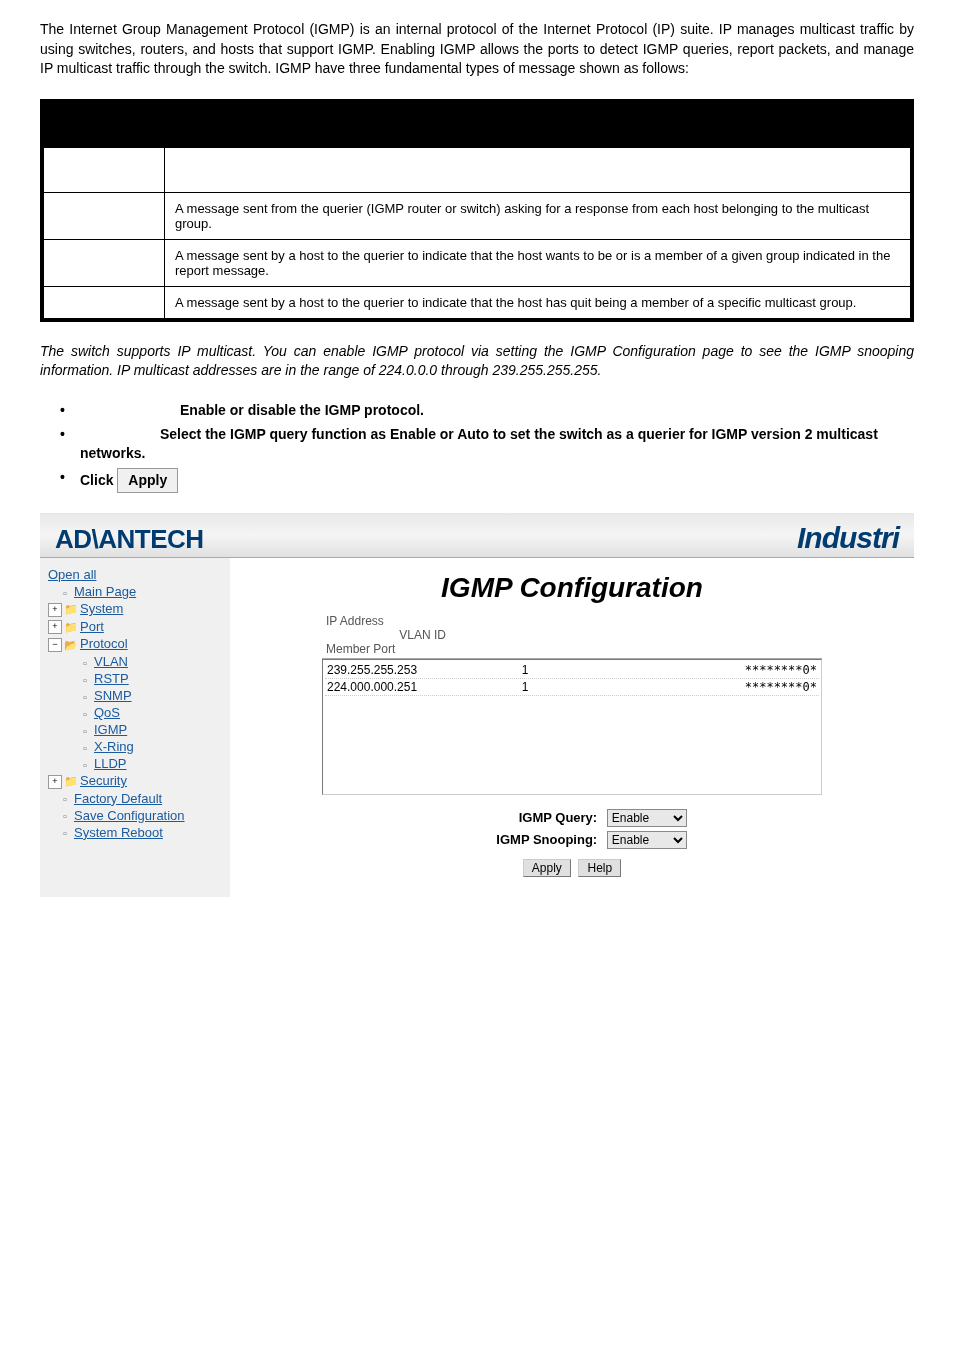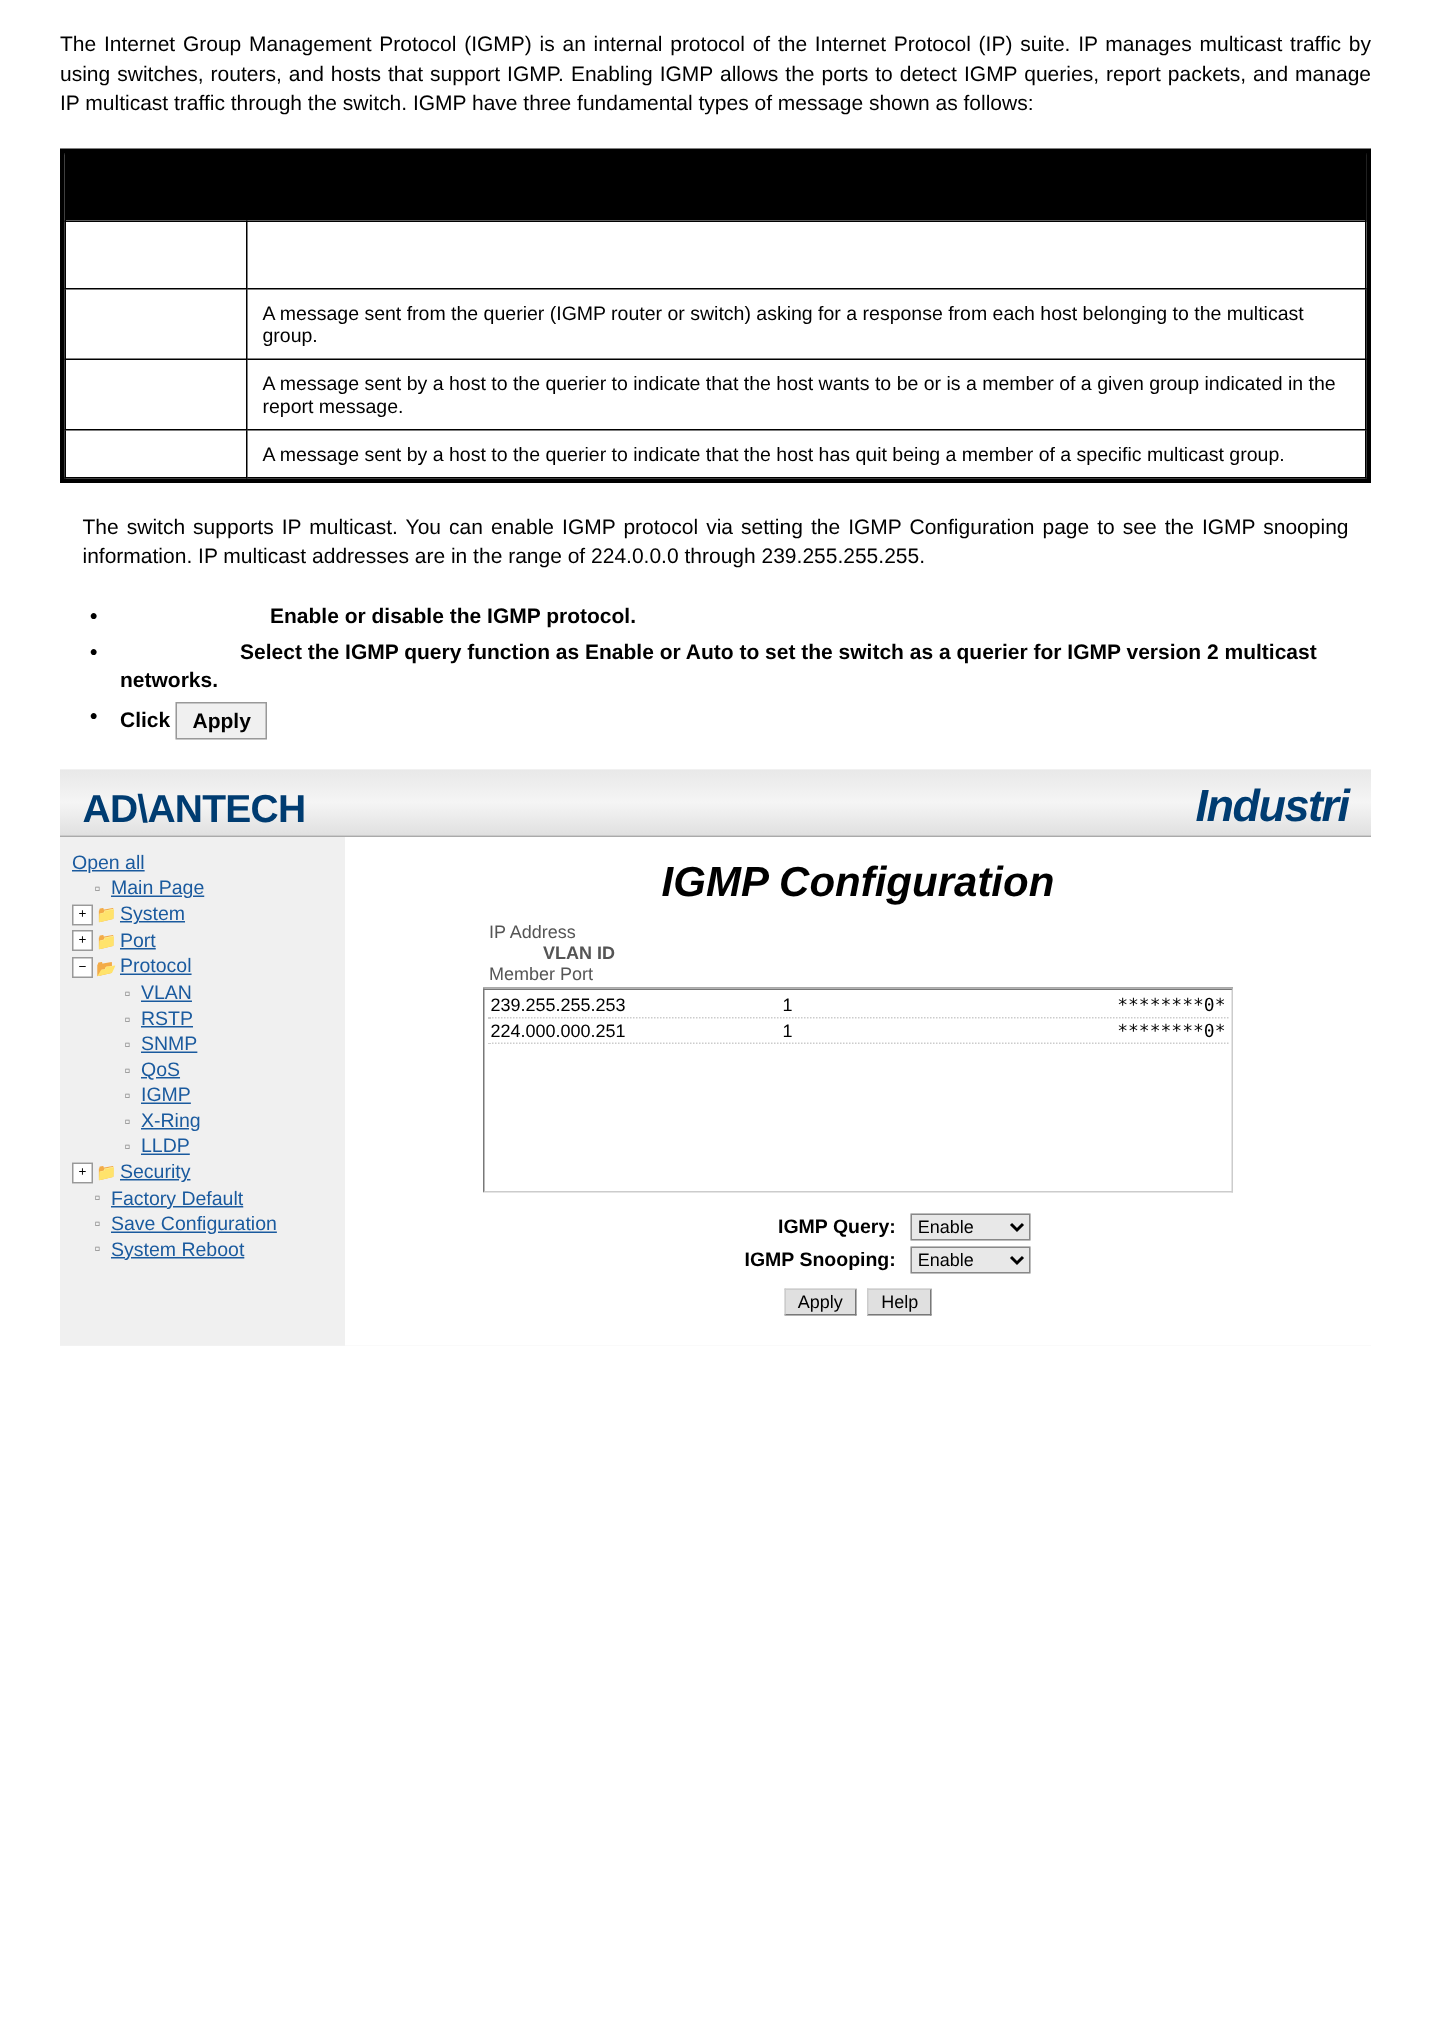--- a/index.html
+++ b/index.html
@@ -43,22 +43,23 @@
       font-size: 13px;
       vertical-align: top;
     }
     
     .message-table td.label-col {
       width: 100px;
     }
     
     .description-text {
       text-align: justify;
-      margin: 20px 15px;
+      margin: 20px 0;
       line-height: 1.4;
+      font-style: italic;
     }
     
     .bullet-list {
       list-style: none;
       padding-left: 40px;
       margin: 10px 0;
       font-weight: bold;
     }
     
     .bullet-list li {
@@ -190,21 +191,21 @@
     .config-header {
       display: flex;
       font-size: 12px;
       color: #555;
       border-bottom: 1px solid #aaa;
       padding: 0 4px 2px 4px;
       flex-direction: column;
     }
     
     .col-ip { width: 140px; }
-    .col-vlan { width: 120px; text-align: center; font-weight: bold; }
+    .col-vlan { width: 120px; text-align: right; }
     .col-member { flex: 1; text-align: left; padding-right: 10px; }
     
     .config-body {
       background: #fff;
       border: 1px inset #ccc;
       height: 130px;
       font-size: 12px;
       padding: 2px;
       overflow: hidden;
     }

